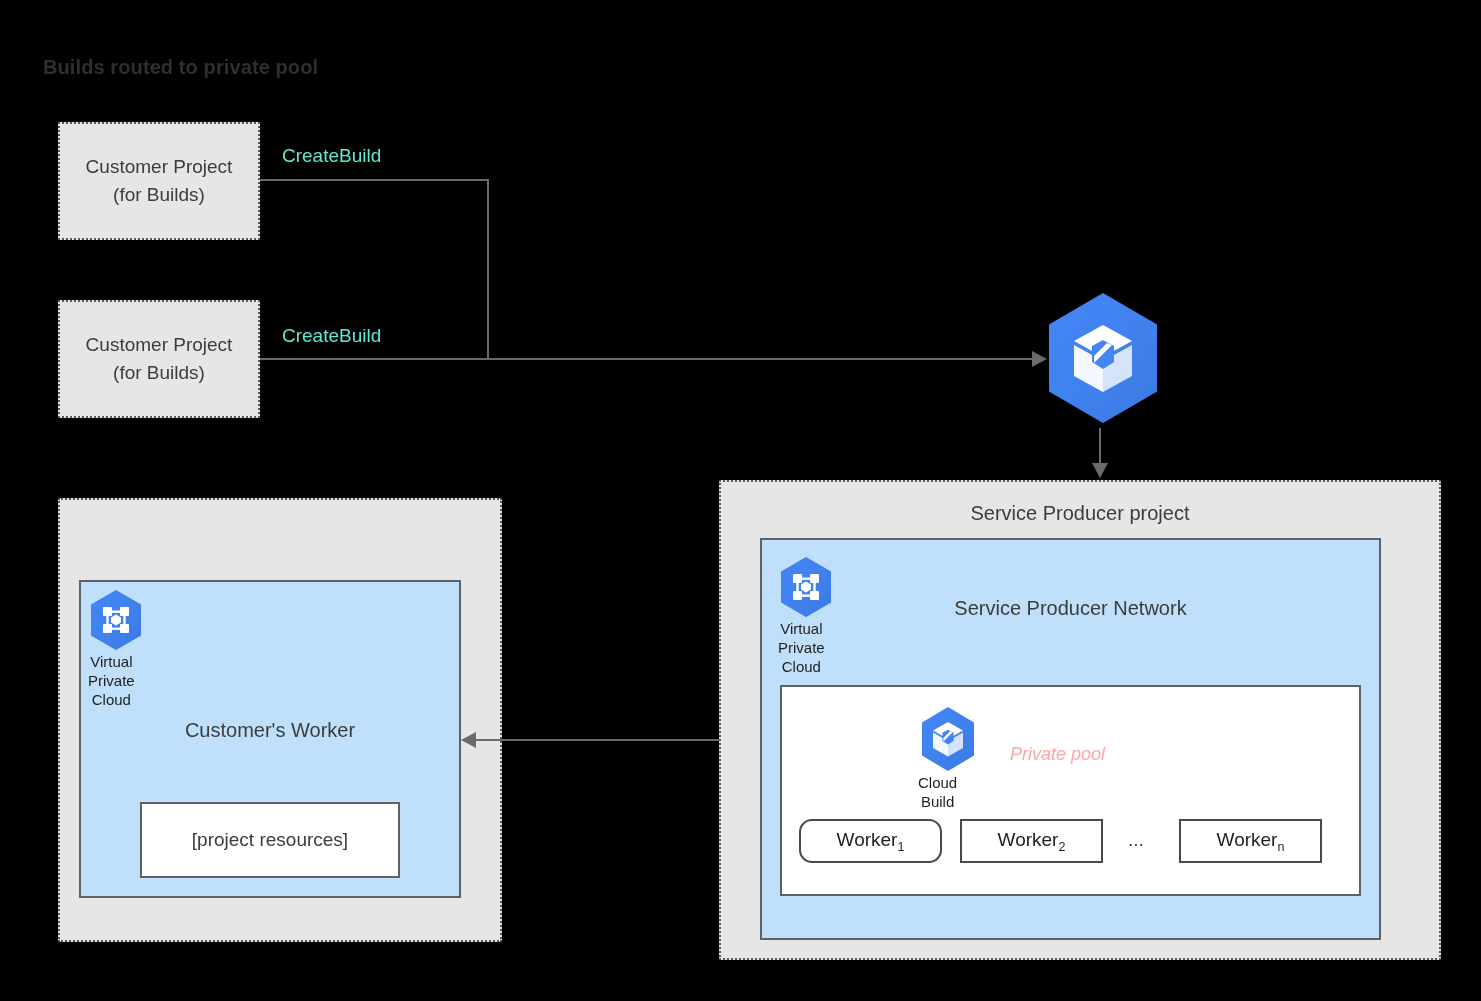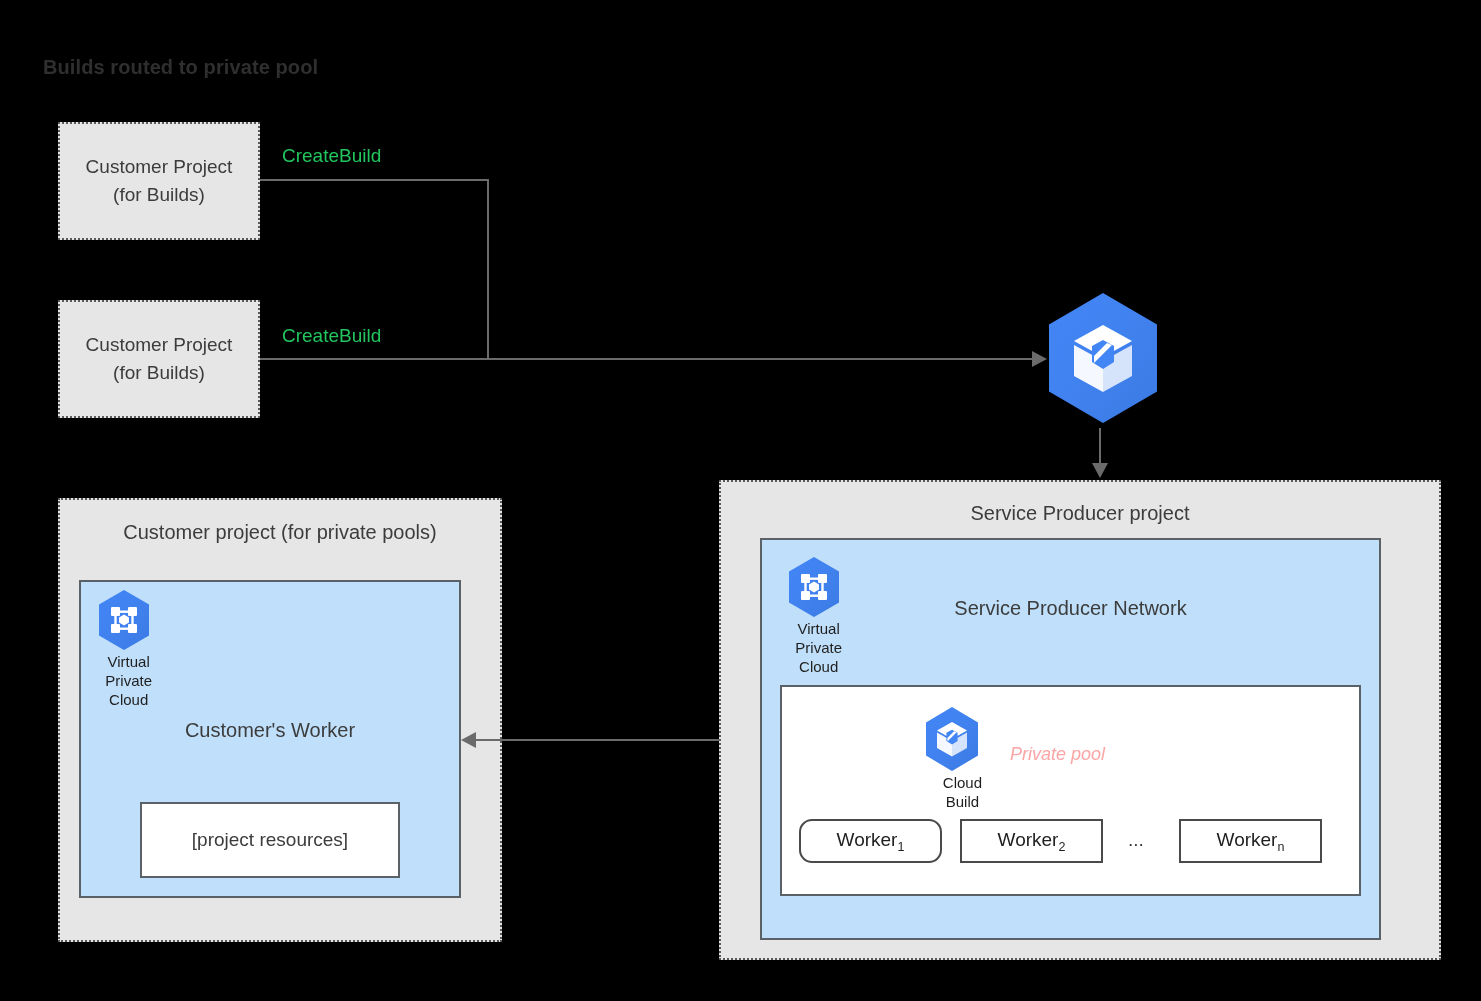--- a/index.html
+++ b/index.html
@@ -42,21 +42,21 @@
     justify-content: center;
     text-align: center;
     font-size: 19px;
     color: #3c3c3c;
     line-height: 1.45;
   }
 
   
   .edge-label {
     font-size: 19px;
-    color: #22c55e;
+    color: #5eead4;
     white-space: nowrap;
   }
 
   
   .line-h {
     background: #6b6b6b;
     height: 2px;
   }
   .line-v {
     background: #6b6b6b;
@@ -104,21 +104,21 @@
     font-size: 20px;
     color: #3c3c3c;
     text-align: center;
     white-space: nowrap;
   }
 
   
   .icon-stack {
     display: flex;
     flex-direction: column;
-    align-items: flex-end;
+    align-items: flex-start;
     width: 64px;
   }
   .icon-caption {
     font-size: 15px;
     color: #1f1f1f;
     text-align: center;
     line-height: 1.25;
     margin-top: 2px;
   }
 
@@ -211,21 +211,20 @@
         <path d="M 9,-13 L -9,5 L -9,-2 L 4,-15 Z" fill="#ffffff"></path>
       </g>
     </svg>
   </div>
 
   <div class="abs line-v" style="left:1099px; top:428px; height:38px;"></div>
   <div class="abs arrow-down" style="left:1092px; top:463px;"></div>
 
   <div class="abs project-panel" style="left:58px; top:498px; width:444px; height:444px;">
   </div>
-  <div class="abs panel-title" style="left:58px; top:521px; width:444px;">Customer project (for private pools)</div>
 
   <div class="abs network-box" style="left:79px; top:580px; width:382px; height:318px;"></div>
   <div class="abs network-title" style="left:79px; top:719px; width:382px;">Customer's Worker</div>
 
   <div class="abs icon-stack" style="left:88px; top:589px;">
     <svg viewBox="0 0 56 62" width="56" height="62" aria-hidden="true">
       <defs>
         <linearGradient id="vpcShadeL" x1="0" y1="0" x2="1" y2="1">
           <stop offset="0%" stop-color="#3c7ae4" stop-opacity="0"></stop>
           <stop offset="100%" stop-color="#2b5fb8" stop-opacity="0.30"></stop>

